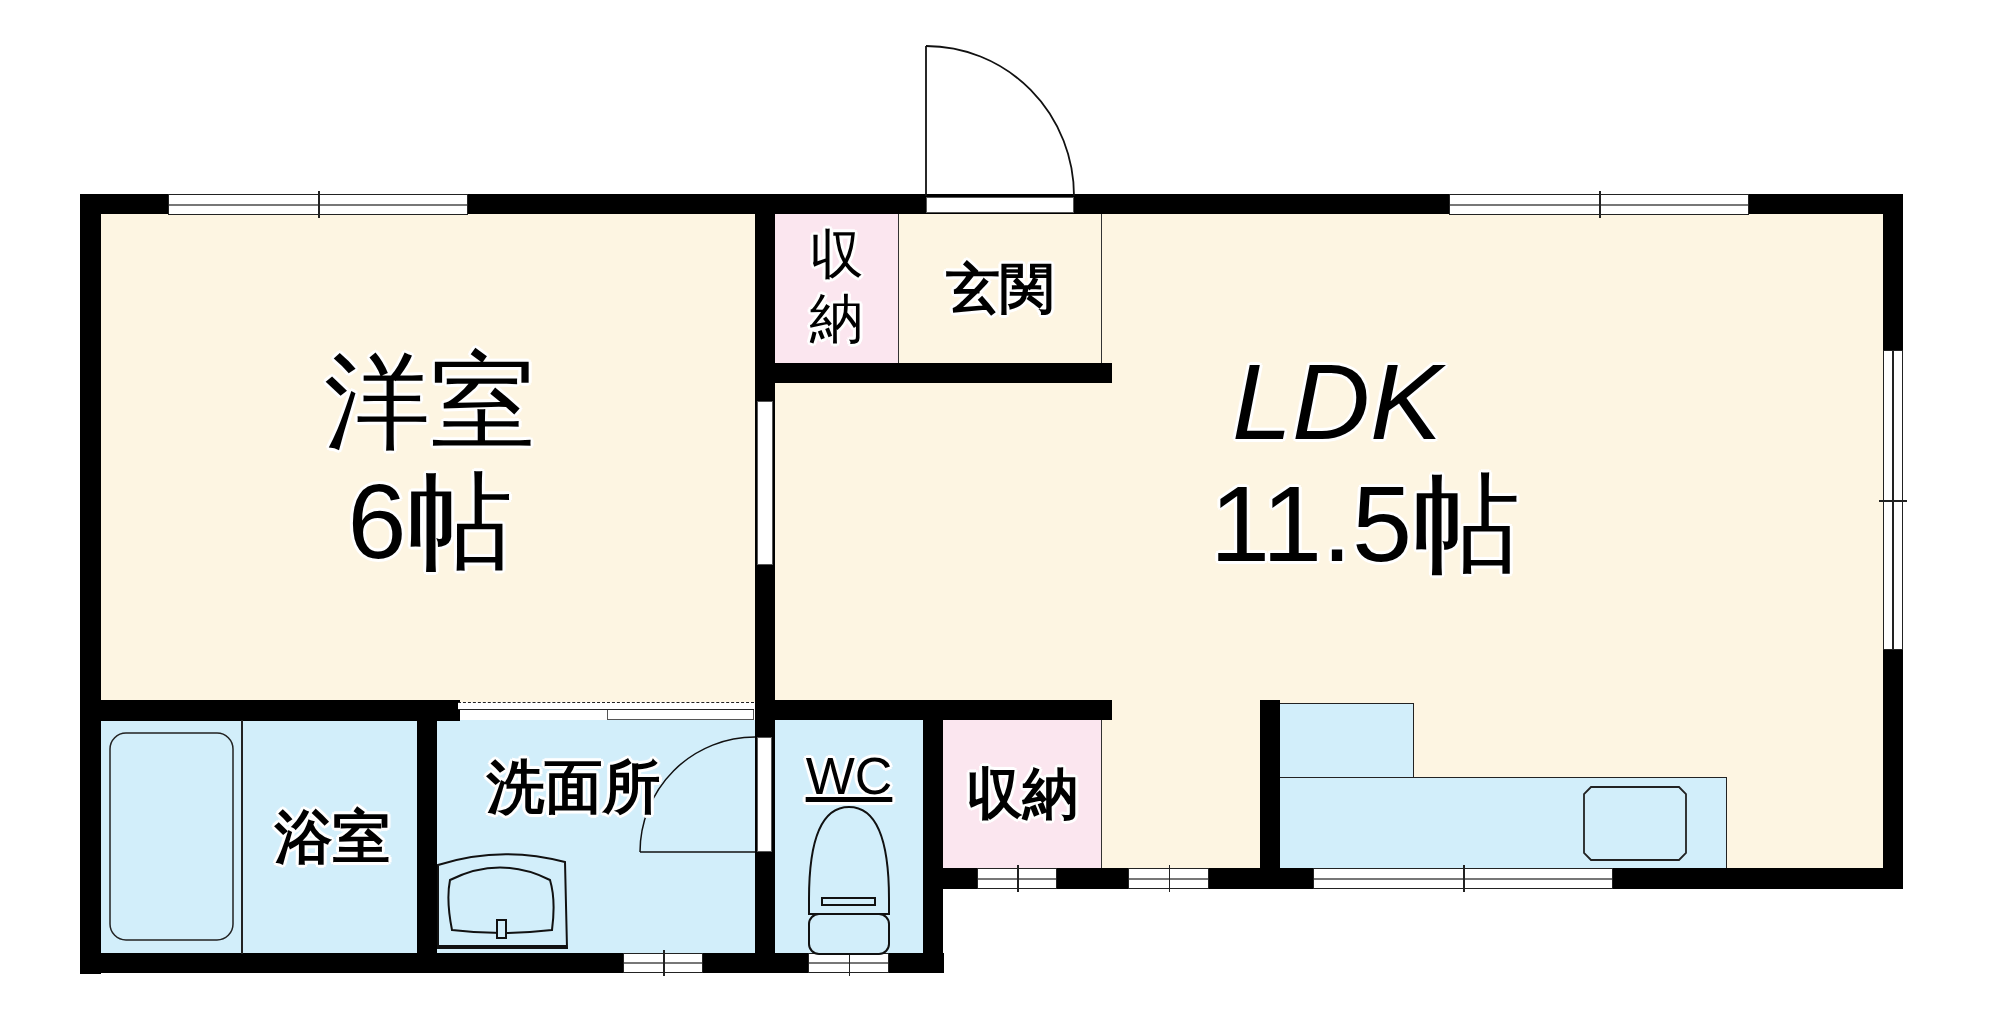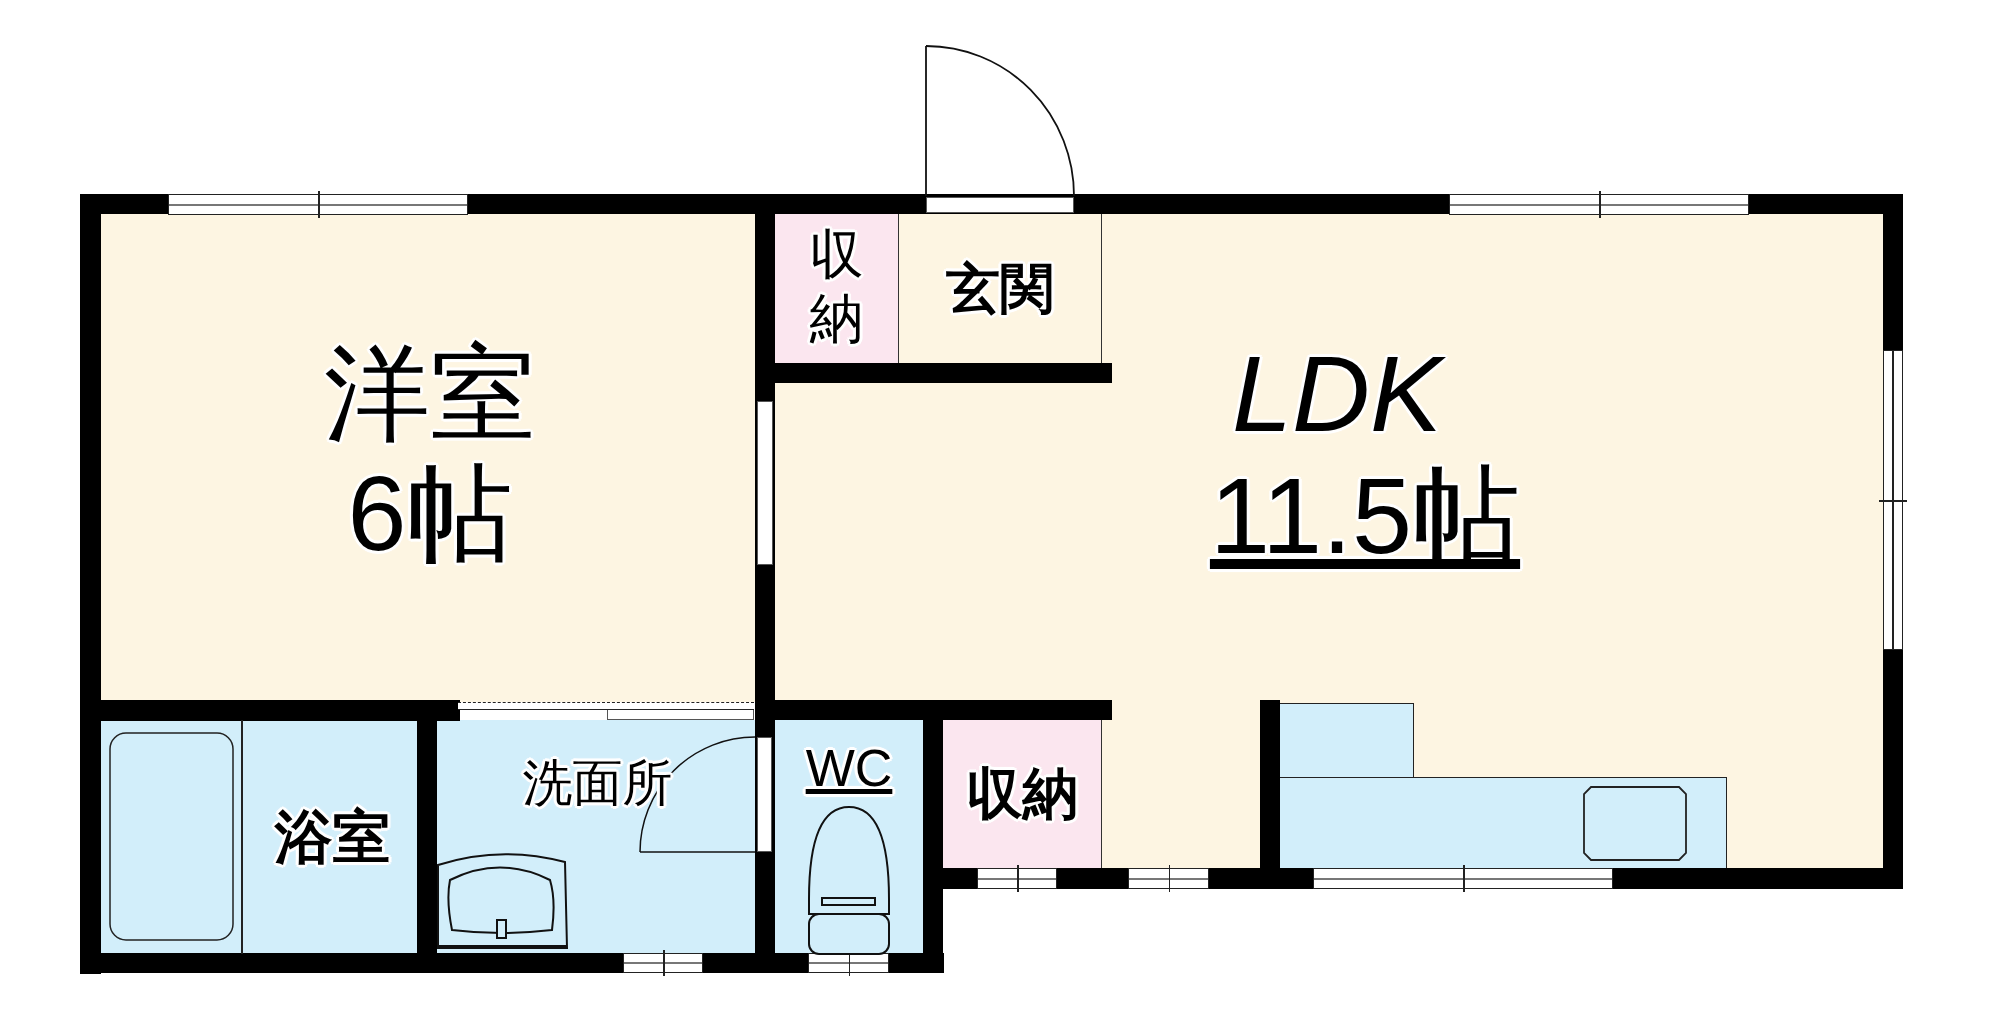--- a/index.html
+++ b/index.html
@@ -12,21 +12,21 @@
   .wall { background: #000; }
   .win { background: #fff; border: 1.5px solid #222; }
   .win-h::before { content: ""; position: absolute; left: 0; right: 0; top: 50%; height: 2px; margin-top: -1px; background: #777; }
   .win-h::after  { content: ""; position: absolute; top: -4px; bottom: -4px; left: 50%; width: 1.5px; background: #222; }
   .win-v::before { content: ""; position: absolute; top: 0; bottom: 0; left: 50%; width: 1.5px; margin-left: -0.75px; background: #222; }
   .win-v::after  { content: ""; position: absolute; left: -5px; right: -5px; top: 50%; height: 1.5px; background: #222; }
   .opening { background: #fff; border: 1px solid #555; }
   .label { position: absolute; color: #000; font-weight: bold; white-space: nowrap; text-align: center;
            text-shadow: 0 0 4px #fff, 0 0 4px #fff, 2px 2px 0 #fff, -2px -2px 0 #fff, 2px -2px 0 #fff, -2px 2px 0 #fff,
                         3px 0 0 #fff, -3px 0 0 #fff, 0 3px 0 #fff, 0 -3px 0 #fff; line-height: 1; }
-  .label.big { font-family: "Liberation Sans", "DejaVu Sans", sans-serif; font-weight: normal; }
+  .label.big { font-family: "Liberation Sans", "DejaVu Sans", sans-serif; font-weight: normal; margin-top: 8px; }
   .thin-line { border: 1.5px solid #222; }
   svg { position: absolute; left: 0; top: 0; }
 </style>
 </head>
 <body>
 
 <div class="abs floor-beige" style="left:100px;top:213px;width:657px;height:489px;"></div>
 <div class="abs floor-beige" style="left:774px;top:213px;width:1110px;height:657px;"></div>
 <div class="abs floor-pink" style="left:775px;top:213px;width:123px;height:152px;"></div>
 <div class="abs floor-beige" style="left:898px;top:213px;width:204px;height:152px;border-left:1.5px solid #333;border-right:1.5px solid #333;"></div>
@@ -106,23 +106,23 @@
     <rect x="822" y="898" width="53" height="7"></rect>
   </g>
 
   <path d="M1591 787 L1679 787 L1686 794 L1686 853 L1679 860 L1591 860 L1584 853 L1584 794 Z" fill="#d2eefa" stroke="#222" stroke-width="1.8"></path>
 </svg>
 
 <div class="label big" style="left:300px;top:340px;width:260px;font-size:106px;">洋室</div>
 <div class="label big" style="left:300px;top:460px;width:260px;font-size:106px;">6帖</div>
 
 <div class="label big" style="left:1172px;top:340px;width:330px;font-size:108px;font-style:italic;">LDK</div>
-<div class="label big" style="left:1180px;top:462px;width:370px;font-size:108px;text-decoration:underline;">11.5帖</div>
+<div class="label big" style="left:1180px;top:462px;width:370px;font-size:108px;">11.5帖</div>
 
 <div class="label" style="left:930px;top:262px;width:140px;font-size:54px;font-weight:bold;">玄関</div>
 
 <div class="label" style="left:785px;top:228px;width:103px;font-size:54px;font-weight:normal;">収</div>
 <div class="label" style="left:785px;top:292px;width:103px;font-size:54px;font-weight:normal;">納</div>
 
 <div class="label" style="left:255px;top:808px;width:155px;font-size:58px;font-weight:bold;">浴室</div>
-<div class="label" style="left:490px;top:758px;width:215px;font-size:50px;font-weight:normal;">洗面所</div>
+<div class="label" style="left:466px;top:758px;width:215px;font-size:58px;font-weight:bold;">洗面所</div>
 <div class="label big" style="left:784px;top:742px;width:130px;font-size:52px;text-decoration:underline;">WC</div>
 <div class="label" style="left:950px;top:766px;width:145px;font-size:56px;font-weight:bold;">収納</div>
 
 </body></html>

